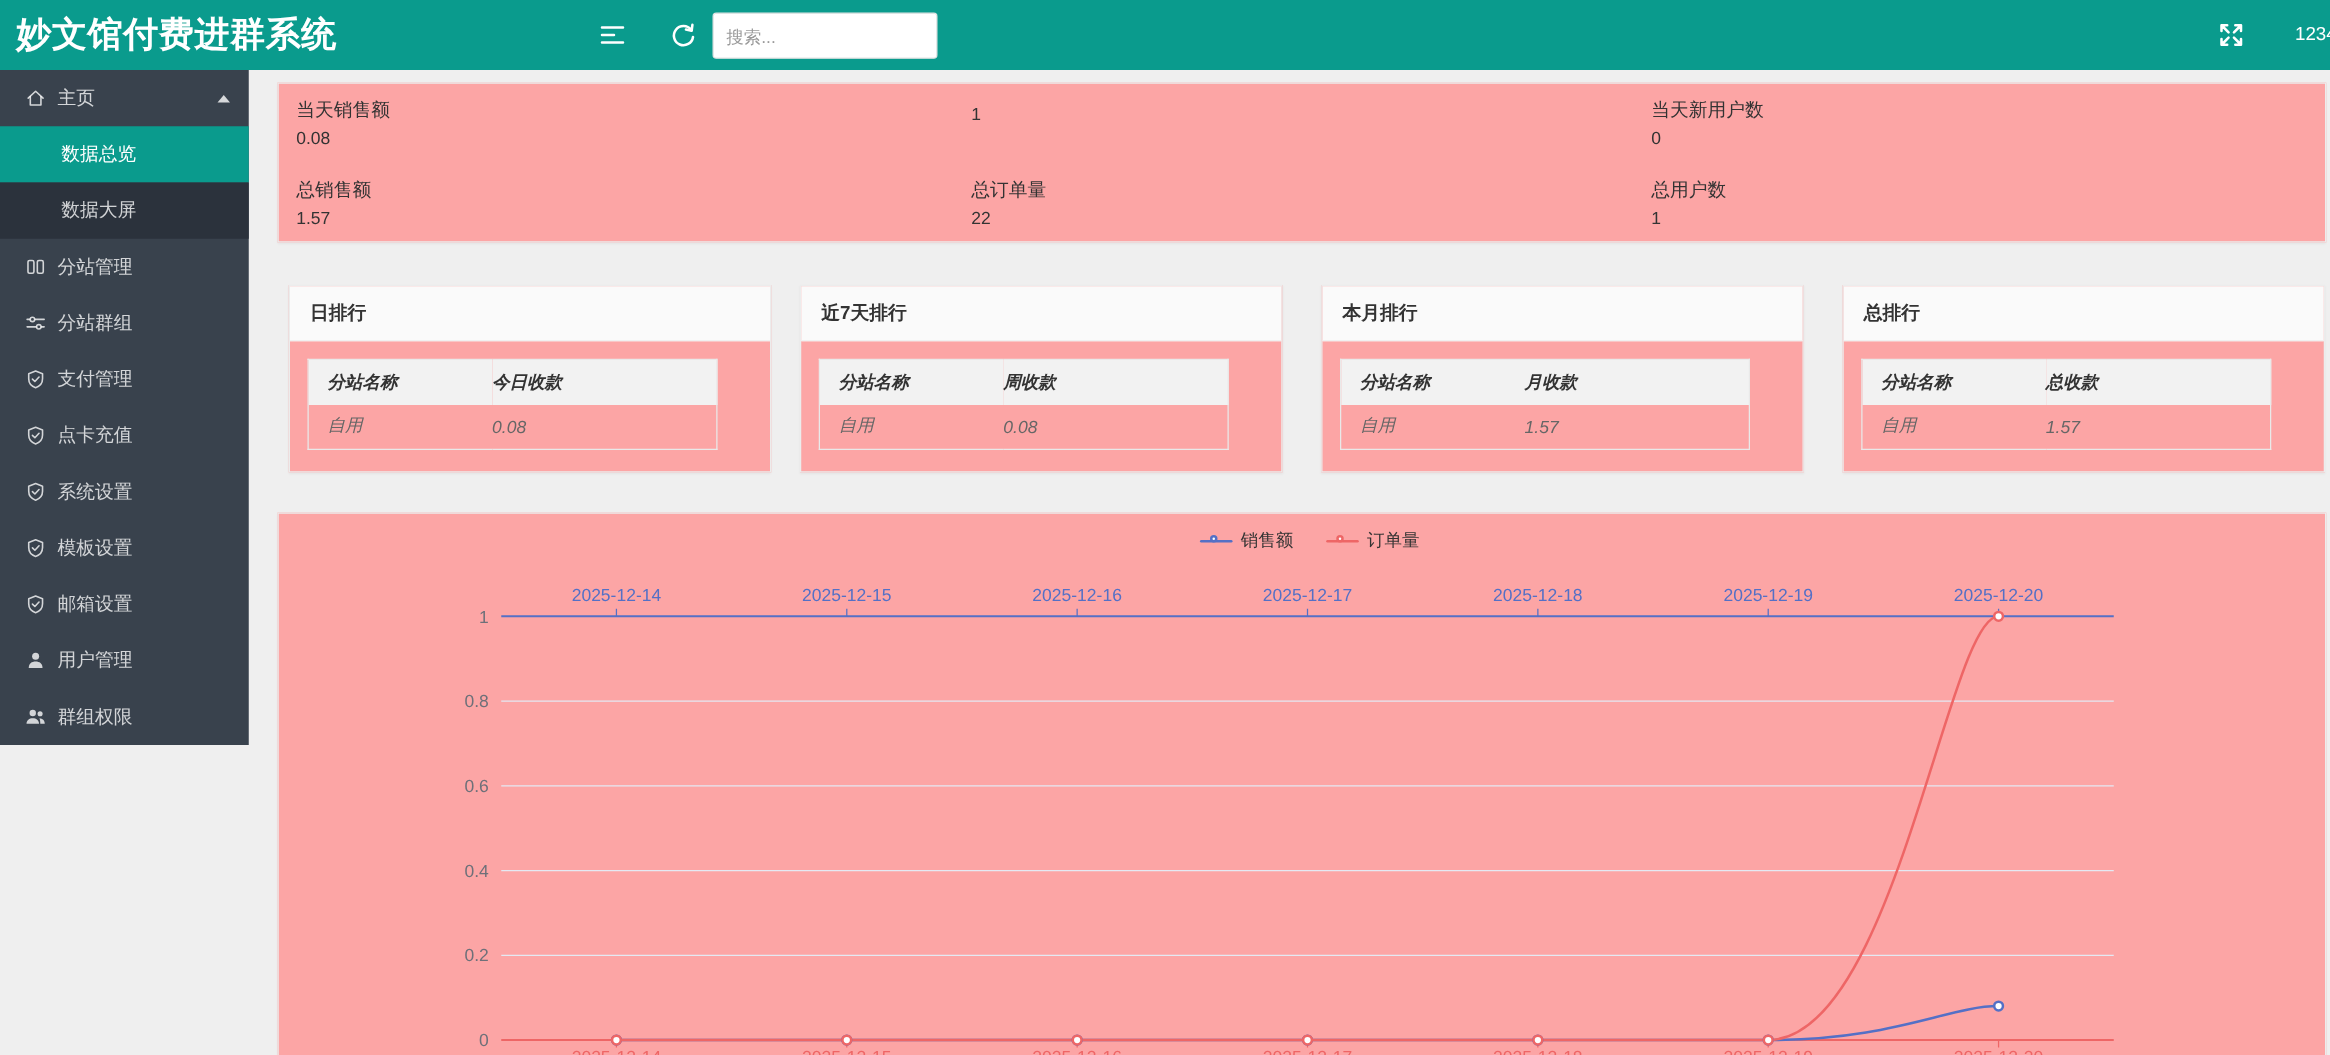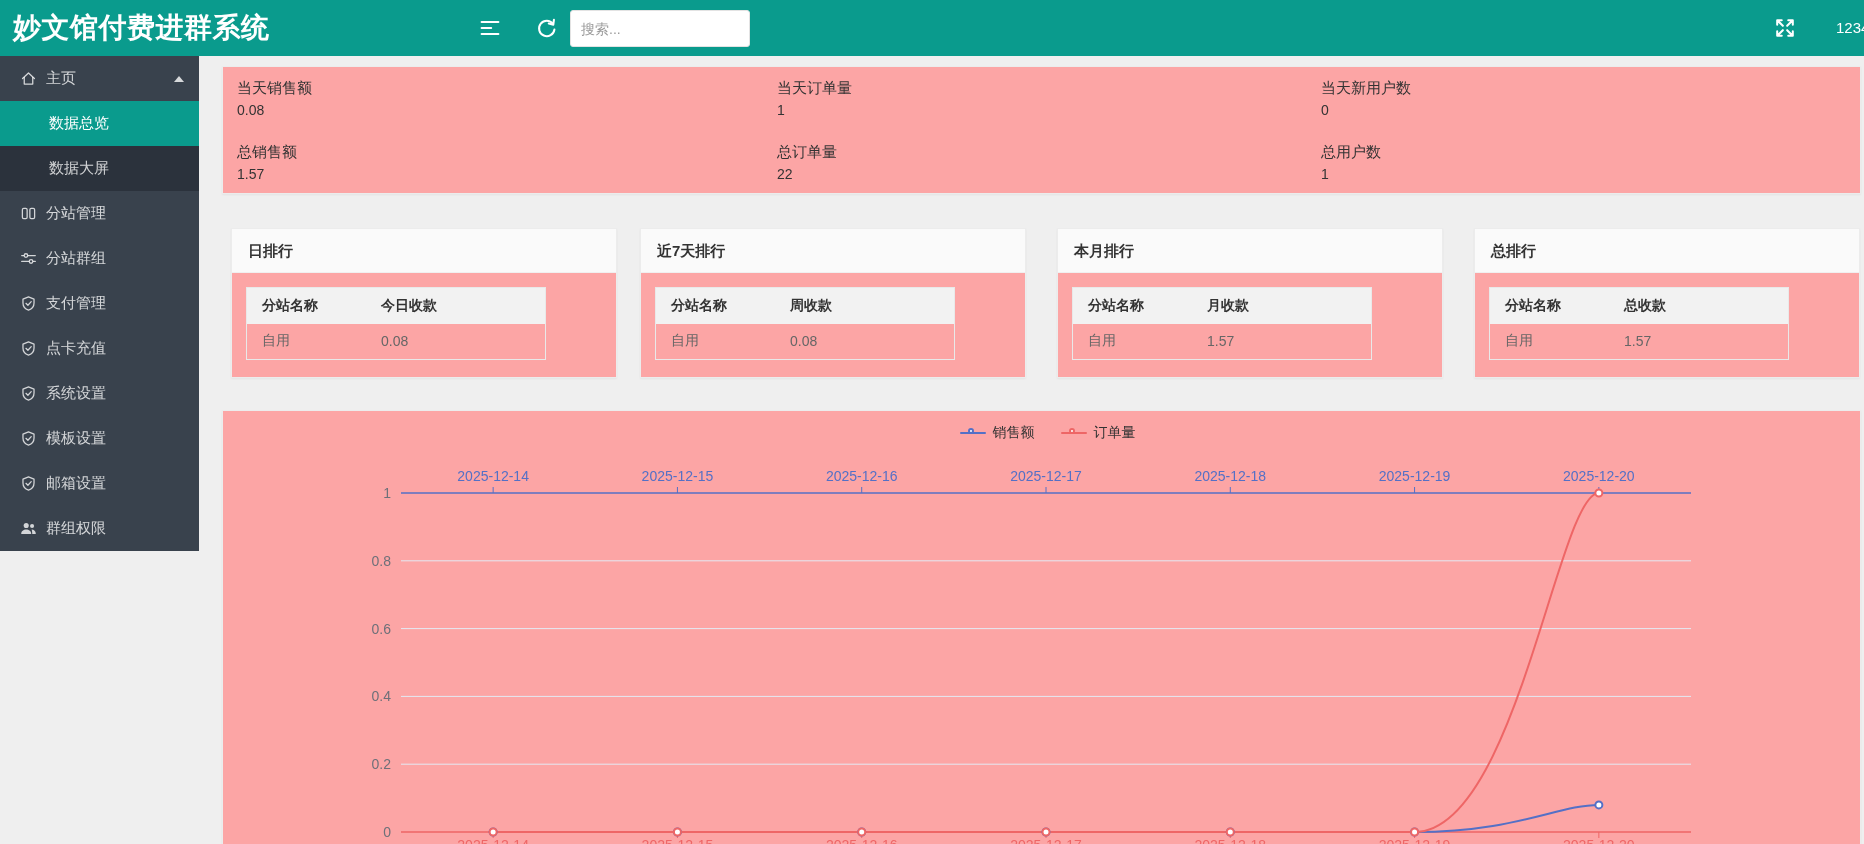--- a/index.html
+++ b/index.html
@@ -43,21 +43,21 @@
   .stats { left:23px; top:10px; width:1639px; height:128px;
     display:grid; grid-template-columns:540px 544px 1fr; grid-template-rows:64px 64px; }
   .stat-cell { padding:12px 0 0 14px; }
   .stat-label { font-size:15px; color:#333; }
   .stat-value { font-size:14px; color:#333; margin-top:4px; }
 
   .rank-card { top:172px; width:386px; height:150px; }
   .rc-1 { left:32px; } .rc-2 { left:441px; } .rc-3 { left:858px; } .rc-4 { left:1275px; }
   .rank-head { height:44px; line-height:44px; padding-left:16px; font-size:15px;
     font-weight:bold; color:#333; background:#FAFAFA; border-bottom:1px solid #F0F0F0; }
-  .rank-table { margin:14px 14px 0 14px; border:1px solid #E9E9E9; border-collapse:collapse; width:300px; }
+  .rank-table { margin:14px 14px 0 14px; border:1px solid #E9E9E9; border-collapse:collapse; width:328px;font-style:italic; }
   .rank-table th, .rank-table td { height:36px; font-size:14px; }
   .rank-table th { background:#F2F2F2; color:#333; text-align:left; font-weight:bold; padding-left:15px; }
   .rank-table td { color:#666; padding-left:15px; }
   .rank-table .c2 { width:55%; padding-left:0; }
 
   .chart-card { left:23px; top:354px; width:1639px; height:470px; }
   .legend { position:absolute; top:13px; left:0; width:100%; display:flex;
     justify-content:center; gap:26px;padding-left:12px; }
   .legend-item { display:flex; align-items:center; gap:7px; cursor:pointer; }
   .lg-line { position:relative; width:26px; height:2px; border-radius:1px; }
@@ -181,20 +181,29 @@
   <div class="nav-item">
     <span class="nicon">
       <svg viewBox="0 0 20 20" fill="none" stroke="currentColor" stroke-width="1.5" stroke-linecap="round" stroke-linejoin="round">
         <path d="M10 2.2 L16.5 4.8 V9.5 C16.5 13.8 13.8 16.6 10 17.8 C6.2 16.6 3.5 13.8 3.5 9.5 V4.8 Z"></path>
         <path d="M7 9.8 L9.3 12 L13.2 7.8"></path>
       </svg>
     </span>
     <span>邮箱设置</span>
   </div>
 
+  <div class="nav-item">
+    <span class="nicon">
+      <svg viewBox="0 0 20 20" fill="currentColor">
+        <circle cx="10" cy="5.8" r="3.3"></circle>
+        <path d="M3.5 17 C3.5 12.8 6.4 10.9 10 10.9 C13.6 10.9 16.5 12.8 16.5 17 Z"></path>
+      </svg>
+    </span>
+    <span>用户管理</span>
+  </div>
 
   <div class="nav-item">
     <span class="nicon">
       <svg viewBox="0 0 20 20" fill="currentColor">
         <circle cx="7.3" cy="6.4" r="3"></circle>
         <path d="M1.4 16.5 C1.4 13 4.1 11.2 7.3 11.2 C10.5 11.2 13.2 13 13.2 16.5 Z"></path>
         <circle cx="14.2" cy="7" r="2.4"></circle>
         <path d="M13.6 11.3 C16.5 11.5 18.6 13.2 18.6 16.5 H14.4 C14.4 14.3 14.1 12.5 13.6 11.3 Z"></path>
       </svg>
     </span>
@@ -203,21 +212,20 @@
 </div>
 
 <div class="main">
 
   <div class="panel stats">
     <div class="stat-cell">
       <div class="stat-label">当天销售额</div>
       <div class="stat-value">0.08</div>
     </div>
     <div class="stat-cell">
-      <div class="stat-label">当天订单量</div>
       <div class="stat-value">1</div>
     </div>
     <div class="stat-cell">
       <div class="stat-label">当天新用户数</div>
       <div class="stat-value">0</div>
     </div>
     <div class="stat-cell">
       <div class="stat-label">总销售额</div>
       <div class="stat-value">1.57</div>
     </div>

